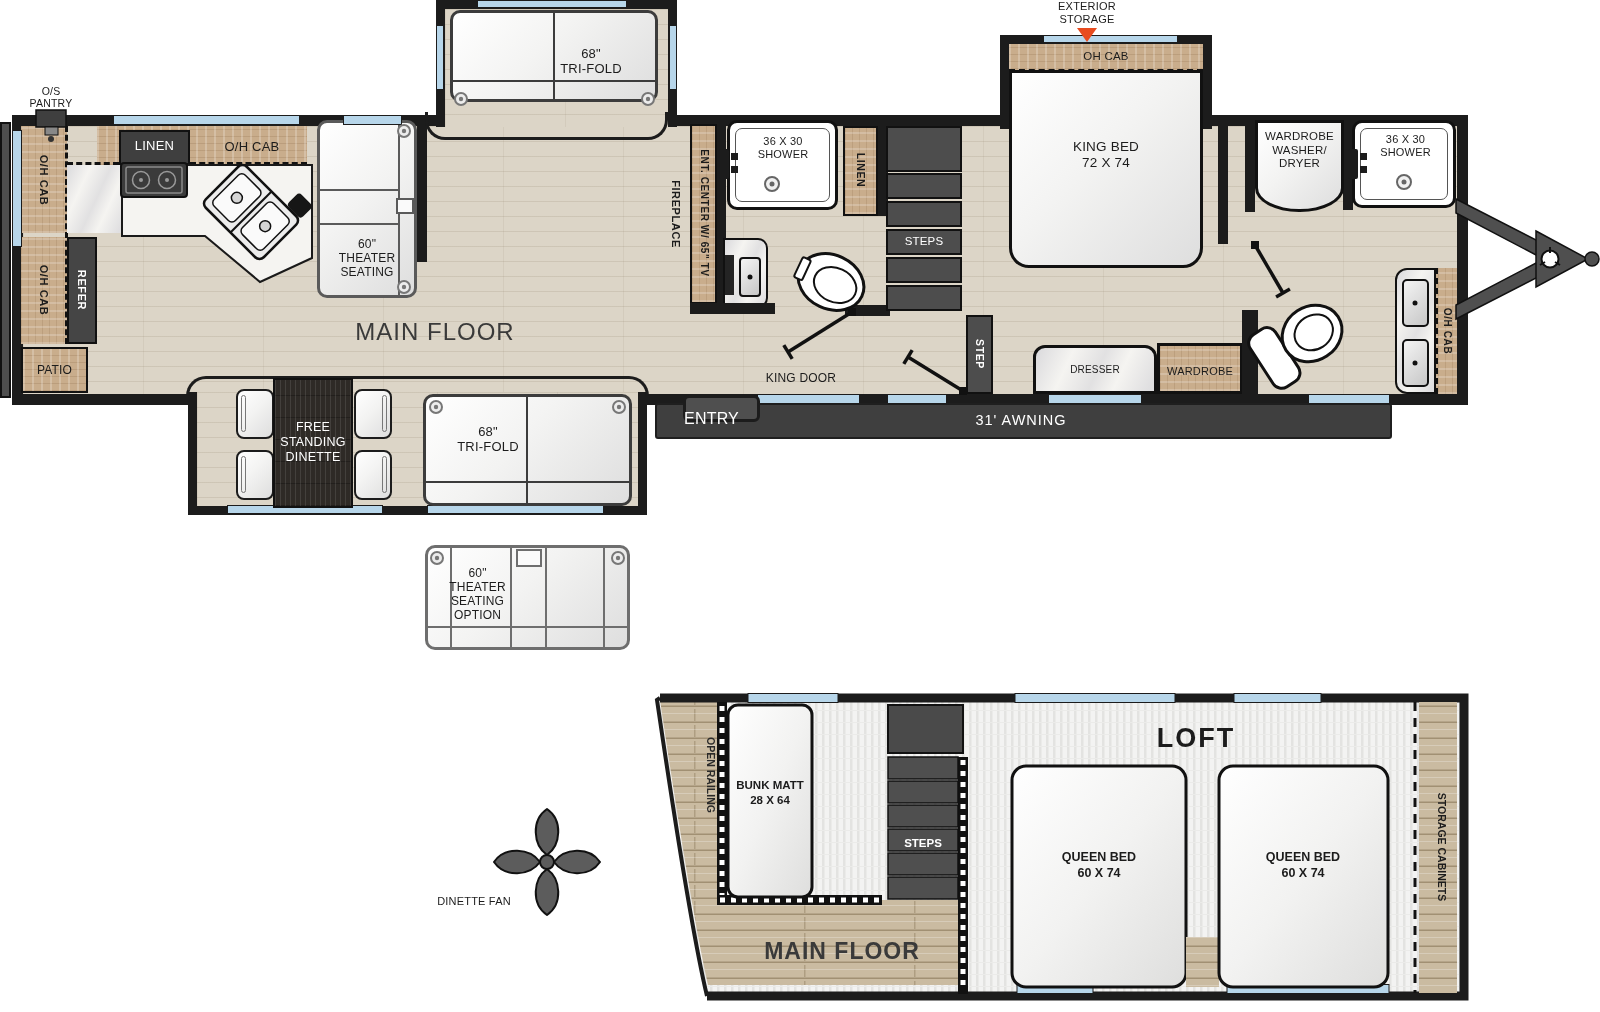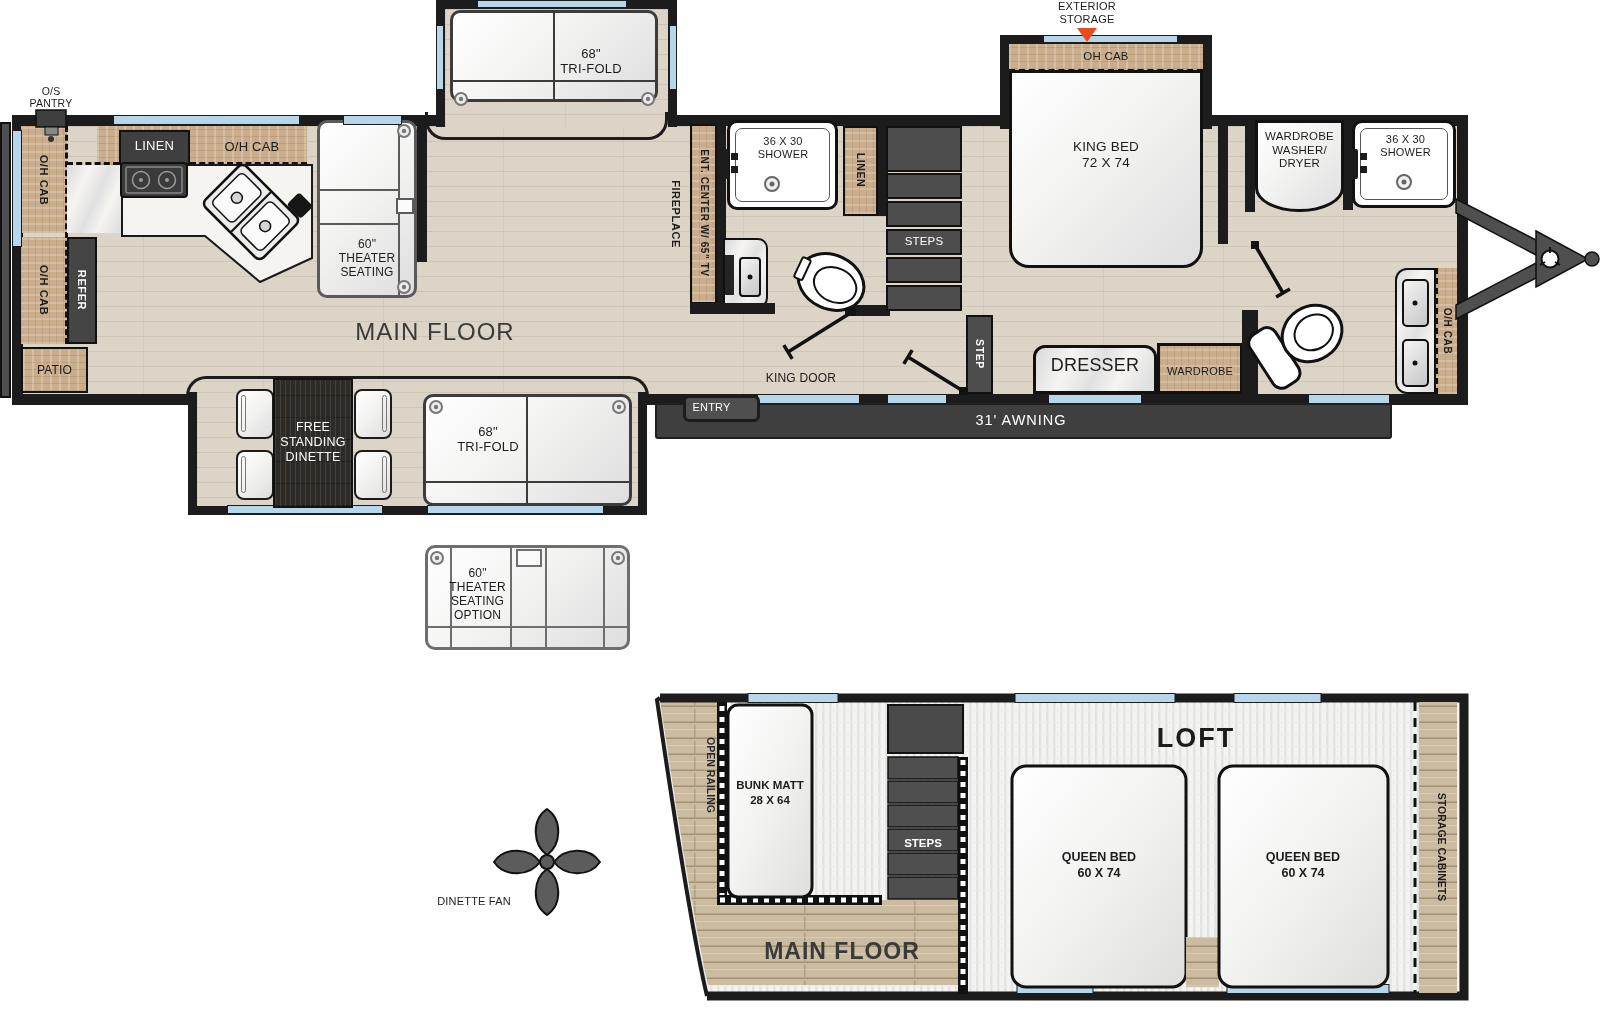--- a/index.html
+++ b/index.html
@@ -141,21 +141,21 @@
   <div class="a stepp" style="left:886px;top:126px;width:76px;height:46px;"></div>
   <div class="a stepp" style="left:886px;top:173px;width:76px;height:26px;"></div>
   <div class="a stepp" style="left:886px;top:201px;width:76px;height:26px;"></div>
   <div class="a stepp" style="left:886px;top:229px;width:76px;height:26px;"></div>
   <div class="a stepp" style="left:886px;top:257px;width:76px;height:26px;"></div>
   <div class="a stepp" style="left:886px;top:285px;width:76px;height:26px;"></div>
   <div class="lbl wt" style="left:886px;top:235px;width:76px;font-size:11.5px;color:#fff;">STEPS</div>
 
   <div class="a dark" style="left:966px;top:315px;width:27px;height:79px;background:#4d4d4d;"></div>
   <div class="a marble" style="left:1033px;top:345px;width:124px;height:49px;border:3px solid #111;border-radius:12px 12px 0 0;"></div>
-  <div class="lbl" style="left:1033px;top:355px;width:124px;font-size:18px;">DRESSER</div>
+  <div class="lbl" style="left:1033px;top:364px;width:124px;font-size:10px;">DRESSER</div>
   <div class="a woodv" style="left:1157px;top:343px;width:86px;height:51px;border:3px solid #111;"></div>
   <div class="lbl" style="left:1157px;top:365px;width:86px;font-size:11px;">WARDROBE</div>
   <div class="a wall" style="left:1218px;top:126px;width:10px;height:118px;"></div>
   <div class="a wall" style="left:1245px;top:126px;width:10px;height:86px;"></div>
   <div class="a wall" style="left:1242px;top:310px;width:16px;height:84px;"></div>
   <div class="a wall" style="left:1343px;top:126px;width:10px;height:84px;"></div>
 
   <div class="a soft" style="left:1255px;top:120px;width:89px;height:92px;border:3px solid #111;border-radius:0 0 44px 44px / 0 0 24px 24px;"></div>
   <div class="lbl" style="left:1257px;top:130px;width:85px;font-size:11.5px;">WARDROBE
 WASHER/
@@ -174,21 +174,21 @@
   <div class="a win" style="left:343px;top:115px;width:59px;height:10px;"></div>
   <div class="a win" style="left:12px;top:130px;width:10px;height:117px;"></div>
   <div class="a win" style="left:757px;top:394px;width:103px;height:10px;"></div>
   <div class="a win" style="left:887px;top:394px;width:60px;height:10px;"></div>
   <div class="a win" style="left:1048px;top:394px;width:94px;height:10px;"></div>
   <div class="a win" style="left:1308px;top:394px;width:82px;height:10px;"></div>
 
   <div class="a" style="left:655px;top:403px;width:737px;height:36px;background:#3f3f3f;border:2px solid #1f1f1f;border-radius:3px;"></div>
   <div class="lbl wt" style="left:936px;top:412px;width:170px;font-size:14.5px;color:#fff;letter-spacing:1px;">31' AWNING</div>
   <div class="a" style="left:683px;top:395px;width:77px;height:27px;background:#4f4f4f;border:3px solid #1c1c1c;border-radius:6px;"></div>
-  <div class="lbl wt" style="left:683px;top:401px;width:57px;font-size:11px;color:#fff;">ENTRY</div>
+  <div class="lbl wt" style="left:683px;top:410px;width:57px;font-size:16px;color:#fff;">ENTRY</div>
 
   <div class="lbl" style="left:18px;top:85px;width:66px;font-size:10.5px;">O/S
 PANTRY</div>
   <div class="vt" style="left:44px;top:180px;font-size:11px;">O/H CAB</div>
   <div class="vt" style="left:44px;top:290px;font-size:11px;">O/H CAB</div>
   <div class="vt wt" style="left:82px;top:290px;font-size:11px;color:#fff;">REFER</div>
   <div class="lbl" style="left:21px;top:363px;width:67px;font-size:12px;">PATIO</div>
   <div class="lbl" style="left:192px;top:139px;width:120px;font-size:13px;">O/H CAB</div>
   <div class="lbl" style="left:330px;top:318px;width:210px;font-size:24px;color:#3a3a3a;letter-spacing:1px;">MAIN FLOOR</div>
   <div class="vt" style="left:676px;top:214px;font-size:11px;">FIREPLACE</div>

